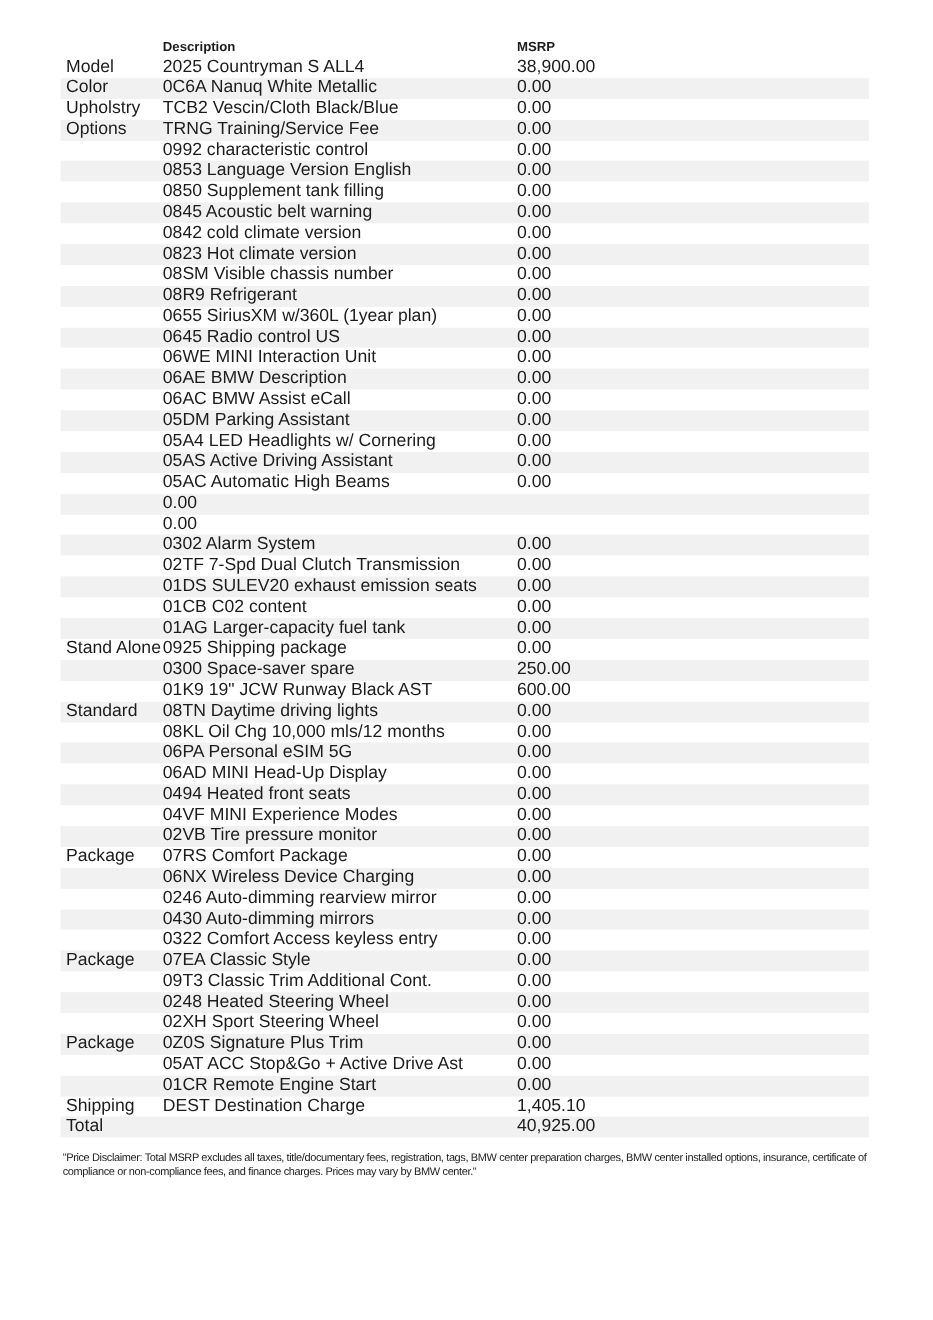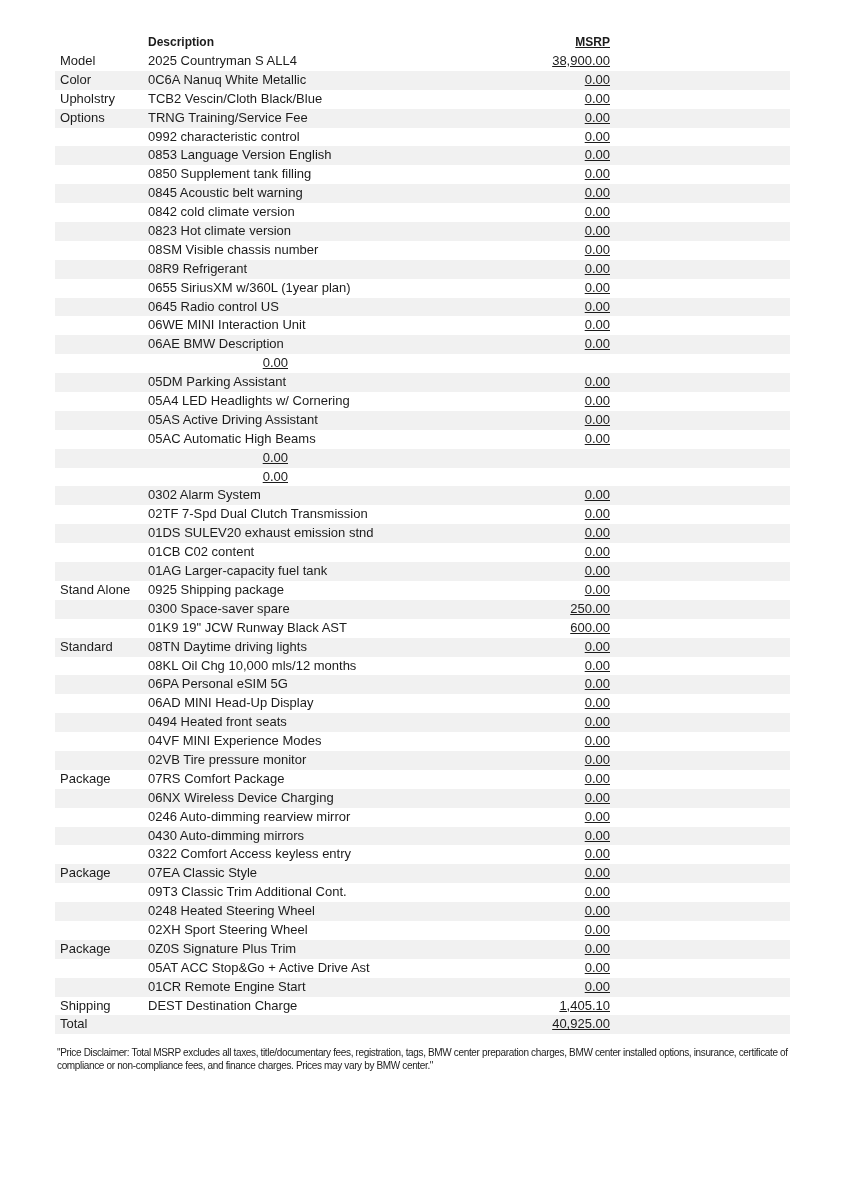--- a/index.html
+++ b/index.html
@@ -10,25 +10,25 @@
     font-family: "Liberation Sans", sans-serif;
     color: var(--text, #1c1c1c);
     overflow: hidden;
   }
   .doc {
     position: absolute;
     left: 55px; top: 33px;
     width: 735px;
   }
   .thead { display: flex; height: 19px; line-height: 19px; font-weight: bold; font-size: 12px; }
-  .row   { display: flex; height: 18.9px; line-height: 18.9px; font-size: 13px; }
+  .row   { display: flex; height: 18.9px; line-height: 18.9px; font-size: 16px; }
   .tbody .row:nth-child(even) { background: var(--stripe, #f1f1f1); }
   .cell-cat  { width: 93px; padding-left: 5px; flex: 0 0 auto; white-space: nowrap; }
   .cell-desc { flex: 1 1 auto; white-space: nowrap; overflow: hidden; }
-  .cell-msrp { width: 140px; flex: 0 0 auto; text-align: right; white-space: nowrap; text-decoration: underline; }
+  .cell-msrp { width: 140px; flex: 0 0 auto; text-align: left; white-space: nowrap; }
   .cell-pad  { width: 180px; flex: 0 0 auto; }
   .disclaimer {
     margin-top: 13px;
     padding-left: 2px;
     width: 735px;
     font-size: 10px;
     line-height: 12.5px;
     letter-spacing: -0.35px;
     color: var(--text, #1c1c1c);
   }
@@ -137,20 +137,21 @@
     <div class="cell-pad"></div>
   </div>
       <div class="row">
     <div class="cell-cat"></div>
     <div class="cell-desc">06AE BMW Description</div>
     <div class="cell-msrp">0.00</div>
     <div class="cell-pad"></div>
   </div>
       <div class="row">
     <div class="cell-cat"></div>
+    <div class="cell-desc">06AC BMW Assist eCall</div>
     <div class="cell-msrp">0.00</div>
     <div class="cell-pad"></div>
   </div>
       <div class="row">
     <div class="cell-cat"></div>
     <div class="cell-desc">05DM Parking Assistant</div>
     <div class="cell-msrp">0.00</div>
     <div class="cell-pad"></div>
   </div>
       <div class="row">
@@ -188,21 +189,21 @@
     <div class="cell-pad"></div>
   </div>
       <div class="row">
     <div class="cell-cat"></div>
     <div class="cell-desc">02TF 7-Spd Dual Clutch Transmission</div>
     <div class="cell-msrp">0.00</div>
     <div class="cell-pad"></div>
   </div>
       <div class="row">
     <div class="cell-cat"></div>
-    <div class="cell-desc">01DS SULEV20 exhaust emission stnd</div>
+    <div class="cell-desc">01DS SULEV20 exhaust emission seats</div>
     <div class="cell-msrp">0.00</div>
     <div class="cell-pad"></div>
   </div>
       <div class="row">
     <div class="cell-cat"></div>
     <div class="cell-desc">01CB C02 content</div>
     <div class="cell-msrp">0.00</div>
     <div class="cell-pad"></div>
   </div>
       <div class="row">

